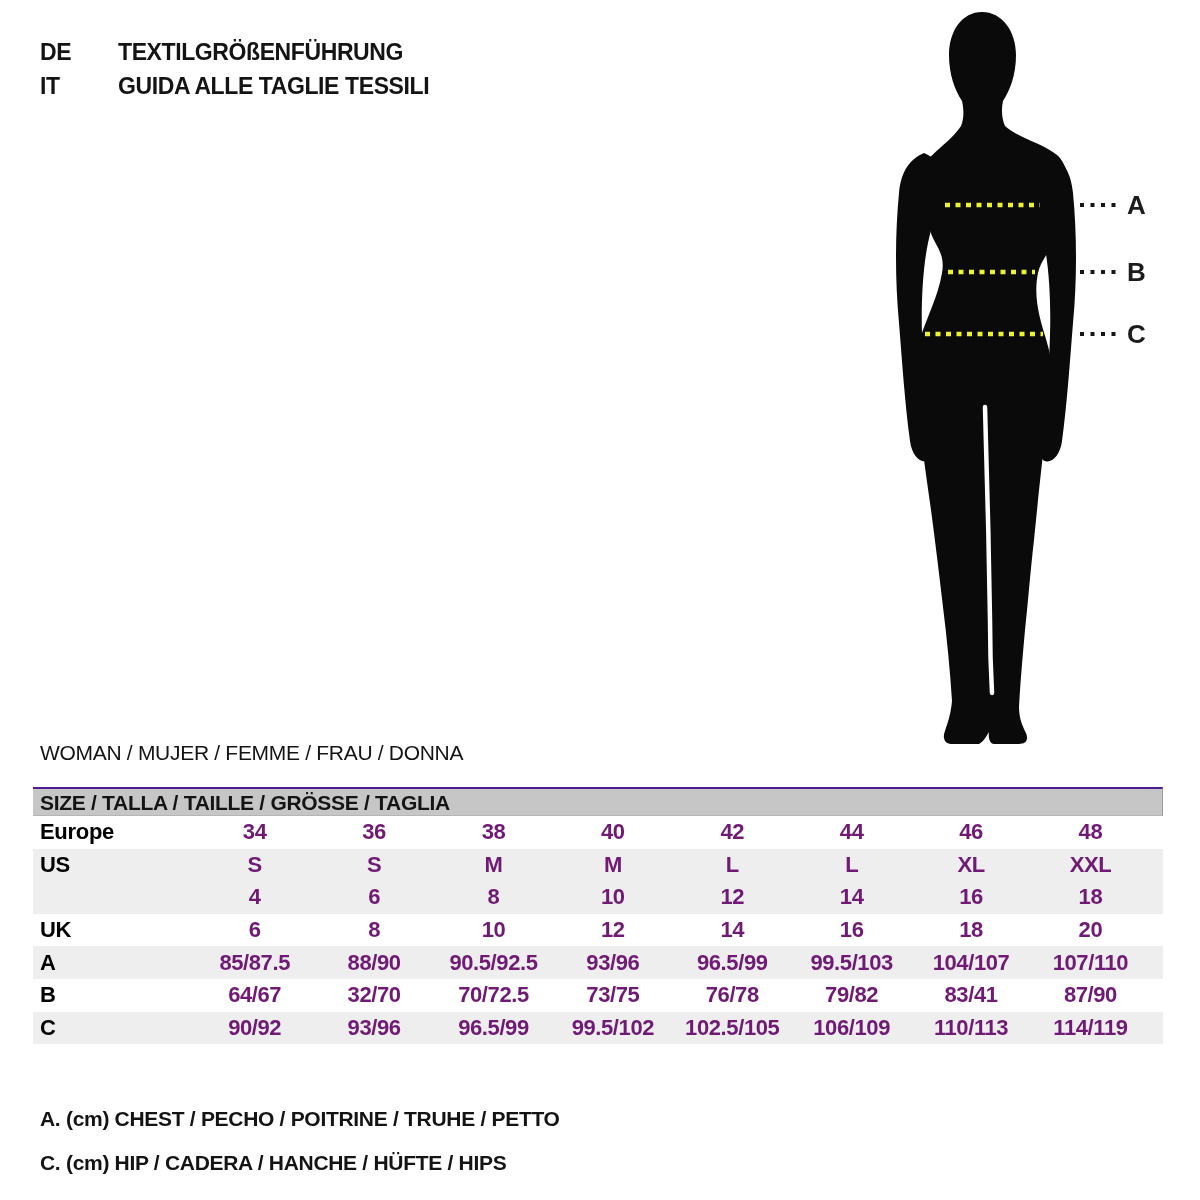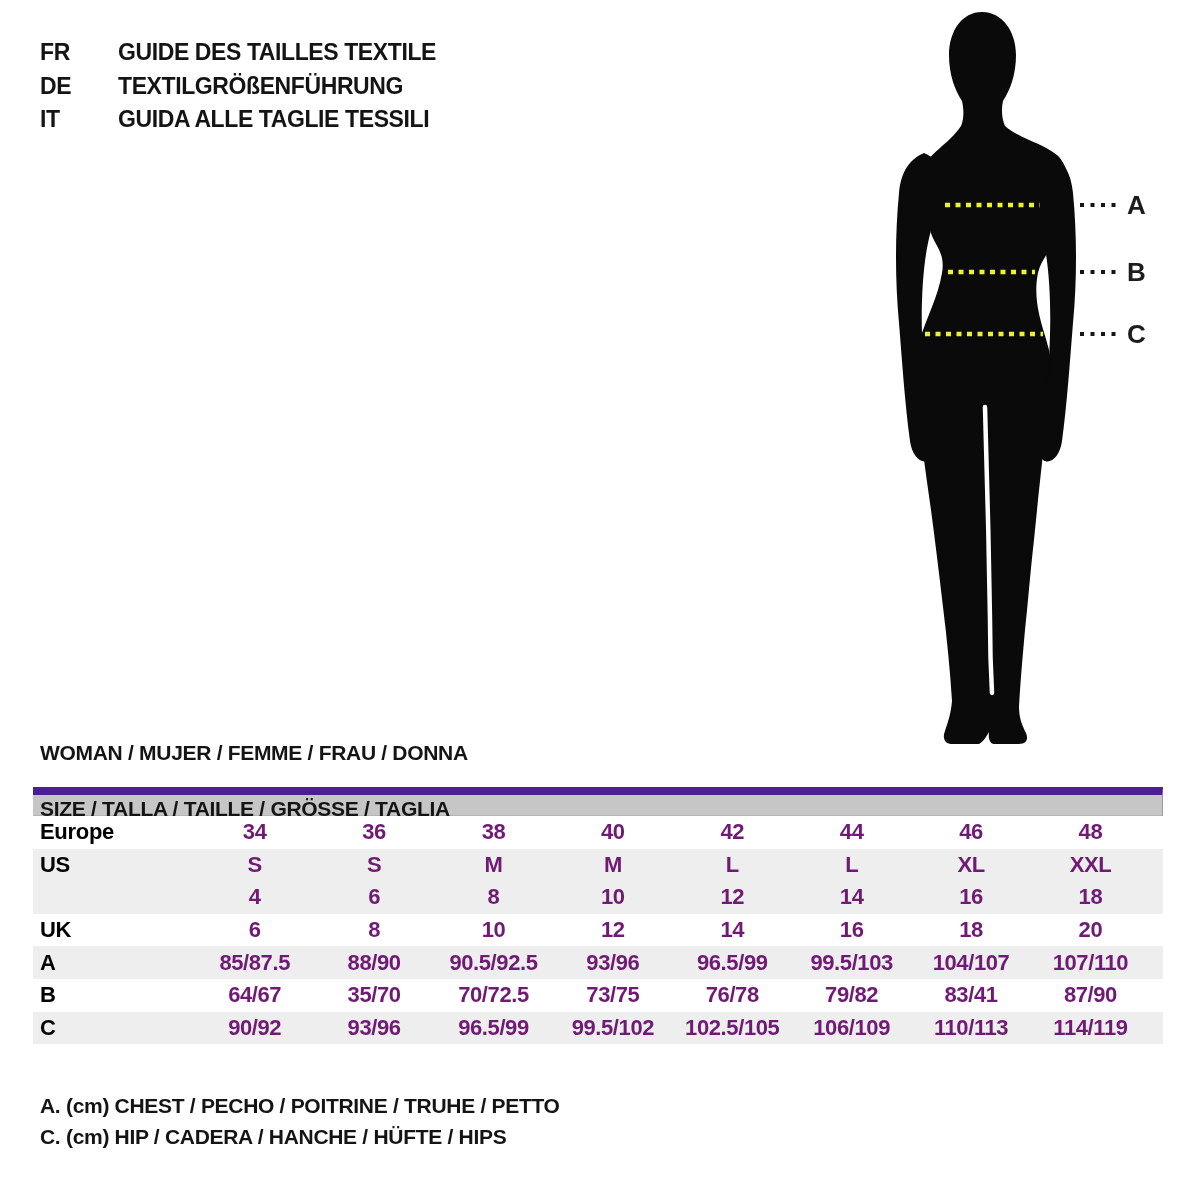--- a/index.html
+++ b/index.html
@@ -31,58 +31,54 @@
   
   .figure-wrap{left:880px;top:5px;width:320px;height:745px;}
   .figure-wrap svg{display:block;width:320px;height:745px;}
   .measure-label{
     position:absolute;left:247px;width:40px;text-align:left;
     font-weight:bold;font-size:26px;line-height:28px;color:#1c1c1c;
   }
 
   
   .section-title{
-    left:40px;top:741px;font-weight:bold;font-size:21px;letter-spacing:-0.3px;white-space:nowrap;
+    left:40px;top:741px;font-weight:normal;font-size:21px;letter-spacing:-0.3px;white-space:nowrap;
   }
 
   
   .size-table{left:33px;top:787px;width:1130px;}
   .table-header{
     height:29px;line-height:27px;background:var(--header-gray);
-    border-top:8px solid #4c1d95;border-right:1px solid #9a9a9a;border-bottom:1px solid #b5b5b5;
+    border-top:2px solid #4c1d95;border-right:1px solid #9a9a9a;border-bottom:1px solid #b5b5b5;
     box-sizing:border-box;
     font-weight:bold;font-size:21px;letter-spacing:-0.3px;padding-left:7px;white-space:nowrap;
   }
   .trow{
     display:grid;grid-template-columns:162px repeat(8,119.4px) 1fr;
     height:32.6px;align-items:center;
   }
   .trow.stripe{background:var(--stripe-gray);}
   .row-label{
     font-weight:bold;font-size:22px;letter-spacing:-0.3px;padding-left:7px;color:#000000;white-space:nowrap;
   }
   .cell{
     text-align:center;font-weight:bold;font-size:22px;letter-spacing:-0.4px;color:#701a75;white-space:nowrap;
   }
 
   
   .legend{left:40px;top:1090px;}
   .legend-line{
     height:31.5px;display:flex;align-items:center;
-    font-weight:bold;font-size:21px;letter-spacing:-0.3px;white-space:nowrap;
+    font-weight:bold;font-size:21px;letter-spacing:-0.3px;white-space:nowrap;margin-top:13px;
   }
 </style>
 </head>
 <body>
 
 <div class="abs lang-list">
-  <div class="lang-row">
-    <span class="lang-code">FR</span>
-    <span class="lang-label">GUIDE DES TAILLES TEXTILE</span>
-  </div>
   <div class="lang-row">
     <span class="lang-code">DE</span>
     <span class="lang-label">TEXTILGRÖßENFÜHRUNG</span>
   </div>
   <div class="lang-row">
     <span class="lang-code">IT</span>
     <span class="lang-label">GUIDA ALLE TAGLIE TESSILI</span>
   </div>
 </div>
 
@@ -216,21 +212,21 @@
     <span class="cell">93/96</span>
     <span class="cell">96.5/99</span>
     <span class="cell">99.5/103</span>
     <span class="cell">104/107</span>
     <span class="cell">107/110</span>
   </div>
 
   <div class="trow">
     <span class="row-label">B</span>
     <span class="cell">64/67</span>
-    <span class="cell">35/70</span>
+    <span class="cell">32/70</span>
     <span class="cell">70/72.5</span>
     <span class="cell">73/75</span>
     <span class="cell">76/78</span>
     <span class="cell">79/82</span>
     <span class="cell">83/41</span>
     <span class="cell">87/90</span>
   </div>
 
   <div class="trow stripe">
     <span class="row-label">C</span>

